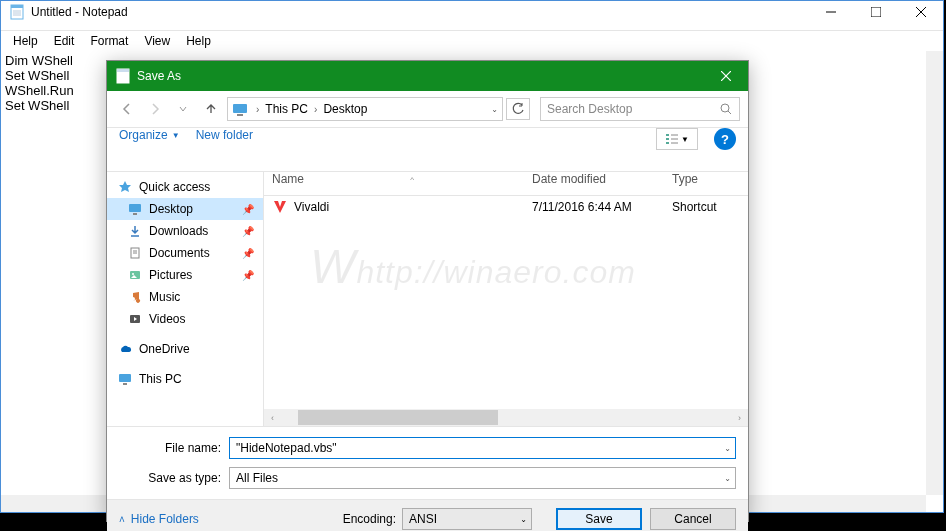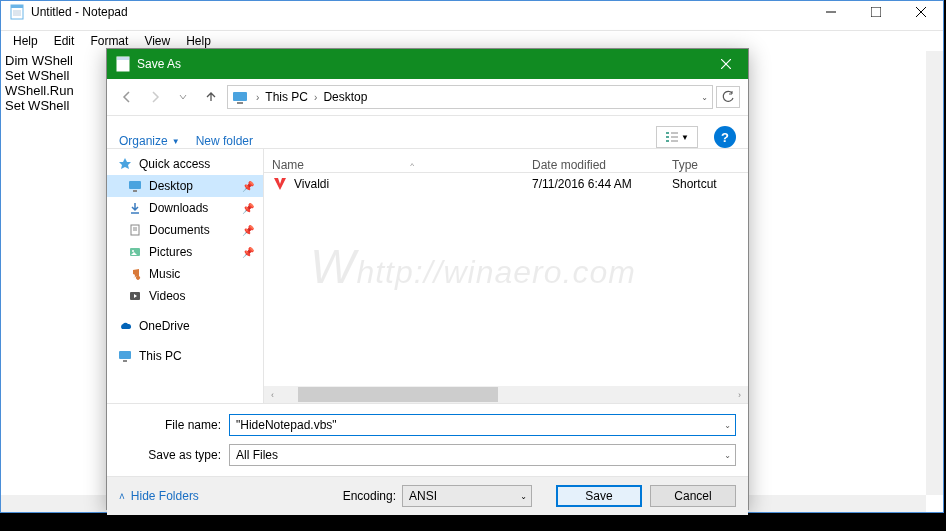--- a/index.html
+++ b/index.html
@@ -14,54 +14,54 @@
 .win-btn { width: 45px; height: 29px; display: flex; align-items: center; justify-content: center; font-size: 10px; color: #000; }
 
 .menubar { height: 20px; display: flex; align-items: center; padding: 0 4px; background: #fff; font-size: 12px; }
 .menubar span { padding: 2px 8px; }
 
 .editor-area { position: relative; height: calc(100% - 50px); background: #fff; font-family: Consolas, monospace; font-size: 13px; padding: 2px 4px; white-space: pre; overflow: hidden; }
 .scroll-v { position: absolute; right: 0; top: 50px; bottom: 17px; width: 17px; background: #f0f0f0; }
 .scroll-h { position: absolute; left: 0; right: 17px; bottom: 0; height: 17px; background: #f0f0f0; }
 
 
-.dialog { position: absolute; left: 106px; top: 48px; width: 643px; height: 462px; background: #fff; box-shadow: 0 4px 20px rgba(0,0,0,.3); border: 1px solid #888; }
+.dialog { position: absolute; left: 106px; top: 60px; width: 643px; height: 462px; background: #fff; box-shadow: 0 4px 20px rgba(0,0,0,.3); border: 1px solid #888; }
 .dialog-titlebar { height: 30px; background: #118b22; display: flex; align-items: center; padding: 0 0 0 8px; color: #fff; }
 .dialog-icon { width: 16px; height: 16px; margin-right: 6px; }
 .dialog-title { font-size: 12px; flex: 1; }
 .dialog-close { width: 45px; height: 30px; display: flex; align-items: center; justify-content: center; }
 
 .nav-row { height: 36px; display: flex; align-items: center; padding: 4px 8px; gap: 4px; background: #fff; }
 .nav-btn { width: 24px; height: 24px; display: flex; align-items: center; justify-content: center; color: #999; border-radius: 2px; }
 .breadcrumb { flex: 1; height: 24px; border: 1px solid #ccc; display: flex; align-items: center; padding: 0 4px; font-size: 12px; background: #fff; }
 .breadcrumb .bc-icon { width: 16px; height: 16px; margin-right: 4px; }
 .breadcrumb .sep { margin: 0 4px; color: #666; font-size: 10px; }
 .breadcrumb .bc-part { padding: 0 2px; }
 .bc-refresh { width: 24px; height: 22px; display: flex; align-items: center; justify-content: center; margin-left: -1px; border: 1px solid #ccc; }
 .search-box { width: 200px; height: 24px; border: 1px solid #ccc; display: flex; align-items: center; padding: 0 6px; font-size: 12px; color: #888; margin-left: 6px; background: #fff; }
 .search-box .sicon { margin-left: auto; }
 
-.toolbar-row { height: 34px; display: flex; align-items: flex-end; padding: 0 12px; gap: 16px; font-size: 12px; border-top: 1px solid #e5e5e5; border-bottom: 1px solid #e5e5e5; background: #fff; }
+.toolbar-row { height: 45px; display: flex; align-items: flex-start; padding: 0 12px; gap: 16px; font-size: 12px; border-top: 1px solid #e5e5e5; border-bottom: 1px solid #e5e5e5; background: #fff; }
 .toolbar-row .org { color: #1a6fc4; display: flex; align-items: center; gap: 4px; }
 .toolbar-row .newf { color: #1a6fc4; }
 .toolbar-row .spacer { flex: 1; }
 .view-btn { width: 42px; height: 22px; border: 1px solid #ccc; display: flex; align-items: center; justify-content: center; gap: 2px; }
 .help-btn { width: 22px; height: 22px; border-radius: 50%; background: #0078d7; color: #fff; display: flex; align-items: center; justify-content: center; font-weight: bold; font-size: 13px; }
 
 .body-split { display: flex; height: 254px; }
 .nav-pane { width: 157px; border-right: 1px solid #e5e5e5; font-size: 12px; padding: 4px 0; overflow: hidden; }
 .nav-item { display: flex; align-items: center; height: 22px; padding: 0 8px 0 20px; gap: 6px; }
 .nav-item.sel { background: #cce8ff; }
 .nav-item .icon { width: 16px; height: 16px; display: flex; align-items: center; justify-content: center; }
 .nav-item .pin { margin-left: auto; color: #6b6b6b; font-size: 10px; }
 .nav-group { margin-bottom: 8px; }
 .nav-head { padding-left: 10px; }
 
 .file-list { flex: 1; font-size: 12px; position: relative; }
-.fl-header { display: flex; height: 24px; align-items: flex-end; border-bottom: 1px solid #e5e5e5; color: #555; }
+.fl-header { display: flex; height: 24px; align-items: flex-start; border-bottom: 1px solid #e5e5e5; color: #555; }
 .fl-col { padding: 0 8px; display: flex; align-items: center; gap: 4px; }
 .fl-col.name { width: 260px; }
 .fl-col.date { width: 140px; }
 .fl-col.type { width: 80px; }
 .fl-row { display: flex; height: 22px; align-items: center; }
 .fl-row .fl-col.name { display: flex; align-items: center; gap: 6px; }
 .fl-row .ficon { width: 16px; height: 16px; }
 .fl-scroll-h { position: absolute; left: 0; right: 0; bottom: 0; height: 17px; background: #f0f0f0; display: flex; align-items: center; }
 .fl-scroll-h .thumb { width: 200px; height: 15px; background: #cdcdcd; margin-left: 17px; }
 
@@ -185,20 +185,29 @@
       <span class="sep">›</span>
       <span class="bc-part">Desktop</span>
       <span style="margin-left:auto;font-size:8px;color:#555">⌄</span>
     </div>
     <div class="bc-refresh">
         <svg width="14" height="14">
           <path d="M11 3 A5 5 0 1 0 12 8" fill="none" stroke="#555" stroke-width="1.2"></path>
           <path d="M11 1 L11 4 L8 4" fill="none" stroke="#555"></path>
         </svg>
       </div>
+    <div class="search-box">
+      <span>Search Desktop</span>
+      <span class="sicon">
+          <svg width="14" height="14">
+            <circle cx="6" cy="6" r="4" fill="none" stroke="#888"></circle>
+            <line x1="9" y1="9" x2="12" y2="12" stroke="#888"></line>
+          </svg>
+        </span>
+    </div>
   </div>
 
   <div class="toolbar-row">
     <span class="org">
         <span>Organize</span> 
         <span style="font-size:8px">▼</span>
       </span>
     <span class="newf">New folder</span>
     <span class="spacer"></span>
     <div class="view-btn">

